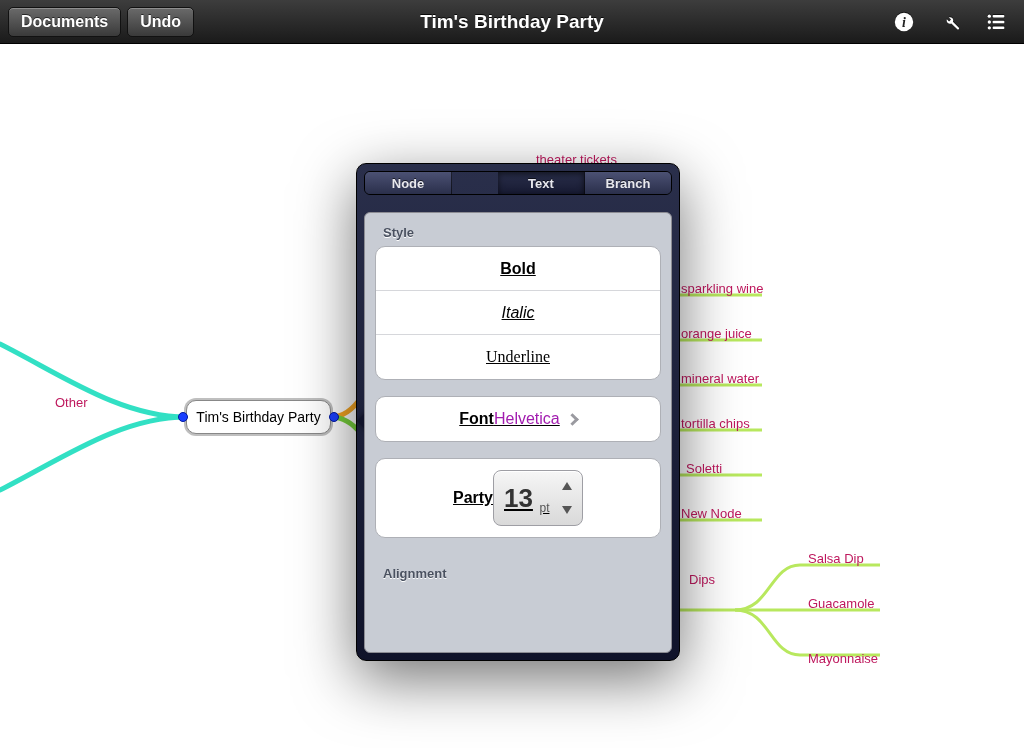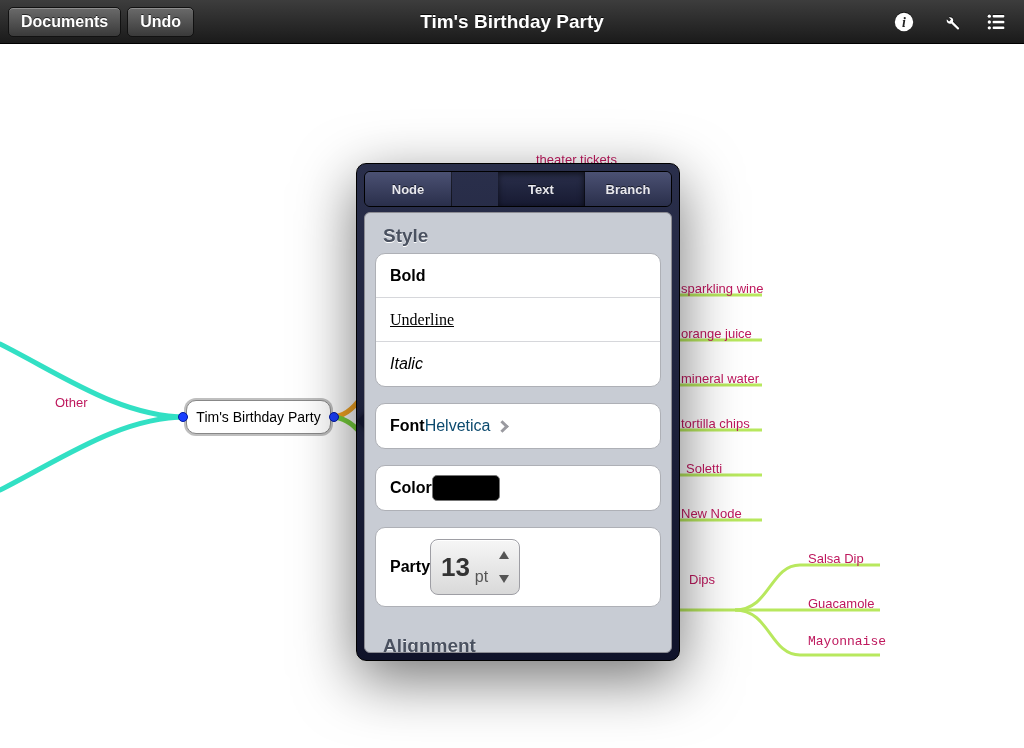--- a/index.html
+++ b/index.html
@@ -93,21 +93,21 @@
   .popover::before {
     
     content: "";
     position: absolute;
     left: -15px; top: 242px;
     border: 15px solid transparent;
     border-right-color: #10132a;
     filter: drop-shadow(-2px 0 2px rgba(0,0,0,.3));
   }
   .segmented {
-    height: 36px;
+    height: 24px;
     margin: 7px 7px 0 7px;
     display: flex;
     border-radius: 6px;
     overflow: hidden;
     border: 1px solid #000;
   }
   .seg-btn {
     flex: 1;
     display: flex; align-items: center; justify-content: center;
     font-size: 13px; font-weight: bold;
@@ -129,45 +129,46 @@
     border: 1px solid #8c8c93;
     border-radius: 6px;
     overflow: hidden;
   }
   .pop-scroll {
     height: 100%;
     overflow-y: hidden;
     padding: 0 10px;
   }
   .group-label {
-    font-size: 19px; font-weight: bold;
+    font-size: 13px; font-weight: bold;
     color: #4a5160;
     text-shadow: 0 1px 0 #fff;
     padding: 12px 8px 6px 8px;
   }
   .cell-group {
     background: #fff;
     border: 1px solid #aeb0b6;
     border-radius: 10px;
     overflow: hidden;
     margin-bottom: 16px;
   }
   .cell-group.single { }
   .cell {
     height: 44px;
     padding: 0 14px;
-    display: flex; align-items: center; justify-content: flex-start;
+    display: flex; align-items: center; justify-content: center;
     border-bottom: 1px solid #d6d7db;
     font-size: 16px;
+    text-decoration: underline;
   }
   .cell:last-child { border-bottom: none; }
   .cell .title.bold { font-weight: bold; }
   .cell .title.italic { font-style: italic; }
   .cell .title.underline { text-decoration: underline; font-family: Georgia, serif; }
-  .cell .value { color: #0c4a6e; display: flex; align-items: center; gap: 8px; }
+  .cell .value { color: #a21caf; display: flex; align-items: center; gap: 8px; }
   .chevron {
     width: 9px; height: 9px;
     border-right: 3px solid #9a9aa0;
     border-top: 3px solid #9a9aa0;
     transform: rotate(45deg);
   }
   .color-swatch {
     width: 68px; height: 26px;
     background: #000;
     border: 1px solid #777; border-radius: 5px;
@@ -176,21 +177,21 @@
   .stepper-wrap {
     width: 90px; height: 56px;
     background: linear-gradient(#f6f6f6, #d9d9d9);
     border: 1px solid #9e9ea4;
     border-radius: 8px;
     display: flex; align-items: center; justify-content: space-between;
     padding: 0 6px 0 10px;
     box-shadow: inset 0 1px 0 #fff;
   }
   .stepper-val { font-size: 26px; font-weight: bold; color: #333; }
-  .stepper-unit { font-size: 16px; color: #555; margin-left: -2px; margin-top: 20px; }
+  .stepper-unit { font-size: 12px; color: #555; margin-left: -2px; margin-top: 20px; }
   .stepper-btns { display: flex; flex-direction: column; }
   .step-btn {
     width: 18px; height: 24px;
     display: flex; align-items: center; justify-content: center;
     cursor: pointer;
   }
   .tri-up { width: 0; height: 0; border-left: 5px solid transparent; border-right: 5px solid transparent; border-bottom: 8px solid #555; }
   .tri-dn { width: 0; height: 0; border-left: 5px solid transparent; border-right: 5px solid transparent; border-top: 8px solid #555; }
 </style>
 </head>
@@ -255,21 +256,21 @@
   <div class="node-label" style="left:681px; top:237px;">sparkling wine</div>
   <div class="node-label" style="left:681px; top:282px;">orange juice</div>
   <div class="node-label" style="left:681px; top:327px;">mineral water</div>
   <div class="node-label" style="left:681px; top:372px;">tortilla chips</div>
   <div class="node-label" style="left:686px; top:417px;">Soletti</div>
   <div class="node-label" style="left:681px; top:462px;">New Node</div>
 
   <div class="node-label" style="left:689px; top:528px;">Dips</div>
   <div class="node-label" style="left:808px; top:507px;">Salsa Dip</div>
   <div class="node-label" style="left:808px; top:552px;">Guacamole</div>
-  <div class="node-label" style="left:808px; top:590px;font-family:Liberation Mono, monospace;">Mayonnaise</div>
+  <div class="node-label" style="left:808px; top:607px;">Mayonnaise</div>
 
   <div class="root-box">
     <span>Tim's Birthday Party</span>
   </div>
   <div class="root-handle" style="left:178px; top:368px;"></div>
   <div class="root-handle" style="left:329px; top:368px;"></div>
 
   <div class="popover">
     <div class="segmented">
       <div class="seg-btn">Node</div>
@@ -279,45 +280,37 @@
 
     <div class="pop-body">
       <div class="pop-scroll">
         <div class="group-label">Style</div>
 
         <div class="cell-group">
           <div class="cell">
             <span class="title bold">Bold</span>
           </div>
           <div class="cell">
+            <span class="title italic">Italic</span>
+          </div>
+          <div class="cell">
             <span class="title underline">Underline</span>
-          </div>
-          <div class="cell">
-            <span class="title italic">Italic</span>
           </div>
         </div>
 
         <div class="cell-group single">
           <div class="cell">
             <span class="title bold">Font</span>
             <span class="value">
               <span>Helvetica</span>
               <span class="chevron"></span>
             </span>
           </div>
         </div>
 
-        <div class="cell-group single">
-          <div class="cell">
-            <span class="title bold">Color</span>
-            <span class="value">
-              <span class="color-swatch" style="background:#000000"></span>
-            </span>
-          </div>
-        </div>
 
         <div class="cell-group single">
           <div class="cell size-cell">
             <span class="title bold">Party</span>
             <div class="stepper-wrap">
               <span class="stepper-val">13</span>
               <span class="stepper-unit">pt</span>
               <div class="stepper-btns">
                 <div class="step-btn">
                     <div class="tri-up"></div>

